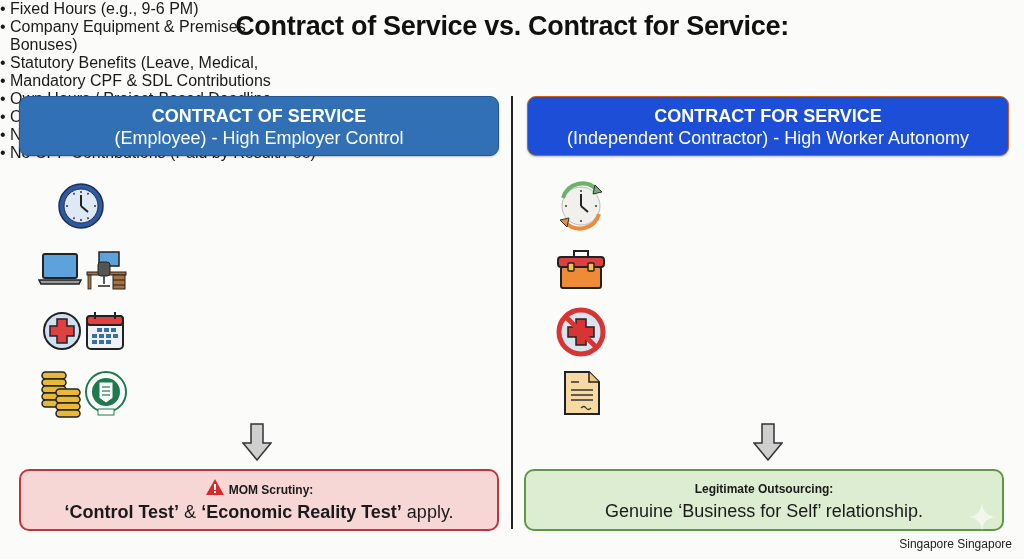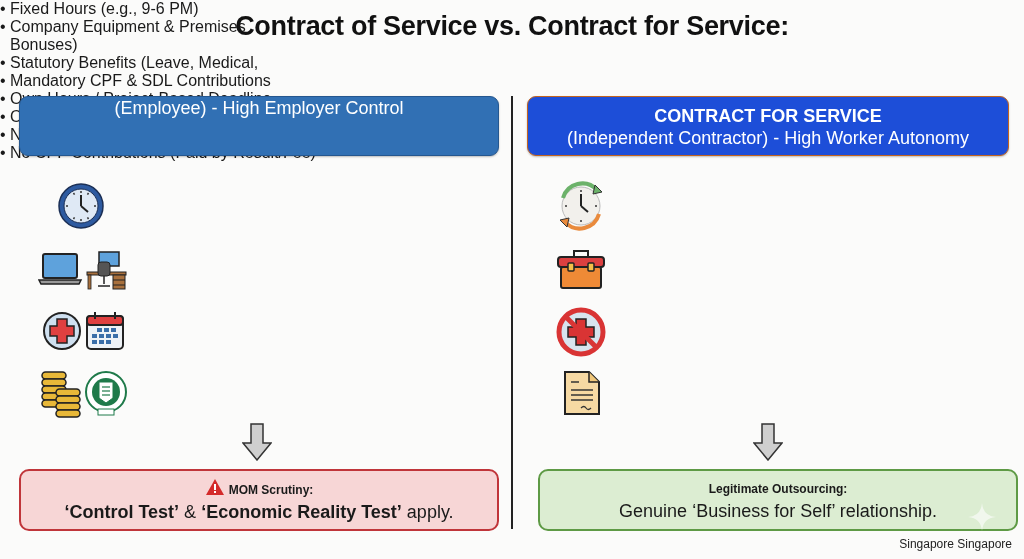--- a/index.html
+++ b/index.html
@@ -25,35 +25,36 @@
     .header-box .h2 { font-size: 18px; line-height: 22px; }
     .hb-left { left: 19px; width: 478px; background: #3170b4; border: 1px solid #25578f; }
     .hb-right { left: 527px; width: 480px; background: #1d4ed8; border: 1px solid #c2631f; }
     .divider { position: absolute; left: 511px; top: 96px; width: 2px; height: 433px; background: #222; }
     .bullet { display: inline-block; width: 10px; }
     .arrow { position: absolute; width: 30px; height: 38px; }
     .verdict {
       position: absolute; top: 469px; height: 58px; border-radius: 10px; text-align: center;
     }
     .v-left { left: 19px; width: 476px; background: #f7d6d6; border: 2px solid #c0353a; }
-    .v-right { left: 538px; width: 476px; background: #dcedd2; border: 2px solid #5e9a45; }
+    .v-right { left: 524px; width: 476px; background: #dcedd2; border: 2px solid #5e9a45; }
     .verdict .l1 { font-weight: bold; font-size: 12px; line-height: 22px; margin-top: 7px; color: #1a1a1a; }
     .verdict .l2 { font-size: 18px; line-height: 23px; color: #1a1a1a; }
     .verdict .l2 b { font-weight: bold; }
     .footer { position: absolute; right: 12px; bottom: 8px; font-size: 12px; color: #222; }
     .sparkle { position: absolute; left: 968px; top: 503px; width: 28px; height: 28px; opacity: 0.6; }
   </style>
 </head>
 <body>
 
 <div class="title">
   <div>Contract of Service vs. Contract for Service:</div>
 </div>
 
 <div class="header-box hb-left">
+  <div class="h1">CONTRACT OF SERVICE</div>
   <div class="h2">(Employee) - High Employer Control</div>
 </div>
 
 <div class="header-box hb-right">
   <div class="h1">CONTRACT FOR SERVICE</div>
   <div class="h2">(Independent Contractor) - High Worker Autonomy</div>
 </div>
 
 <div class="divider"></div>
 

